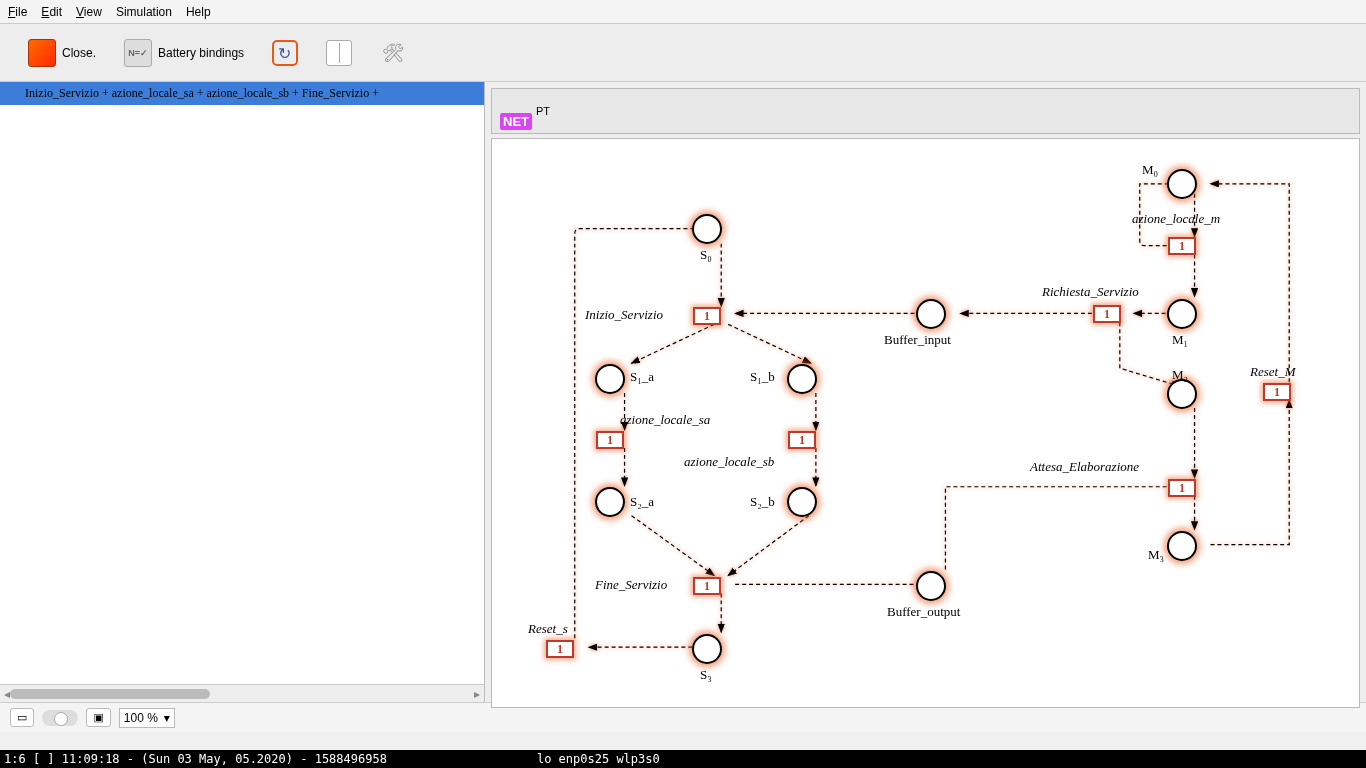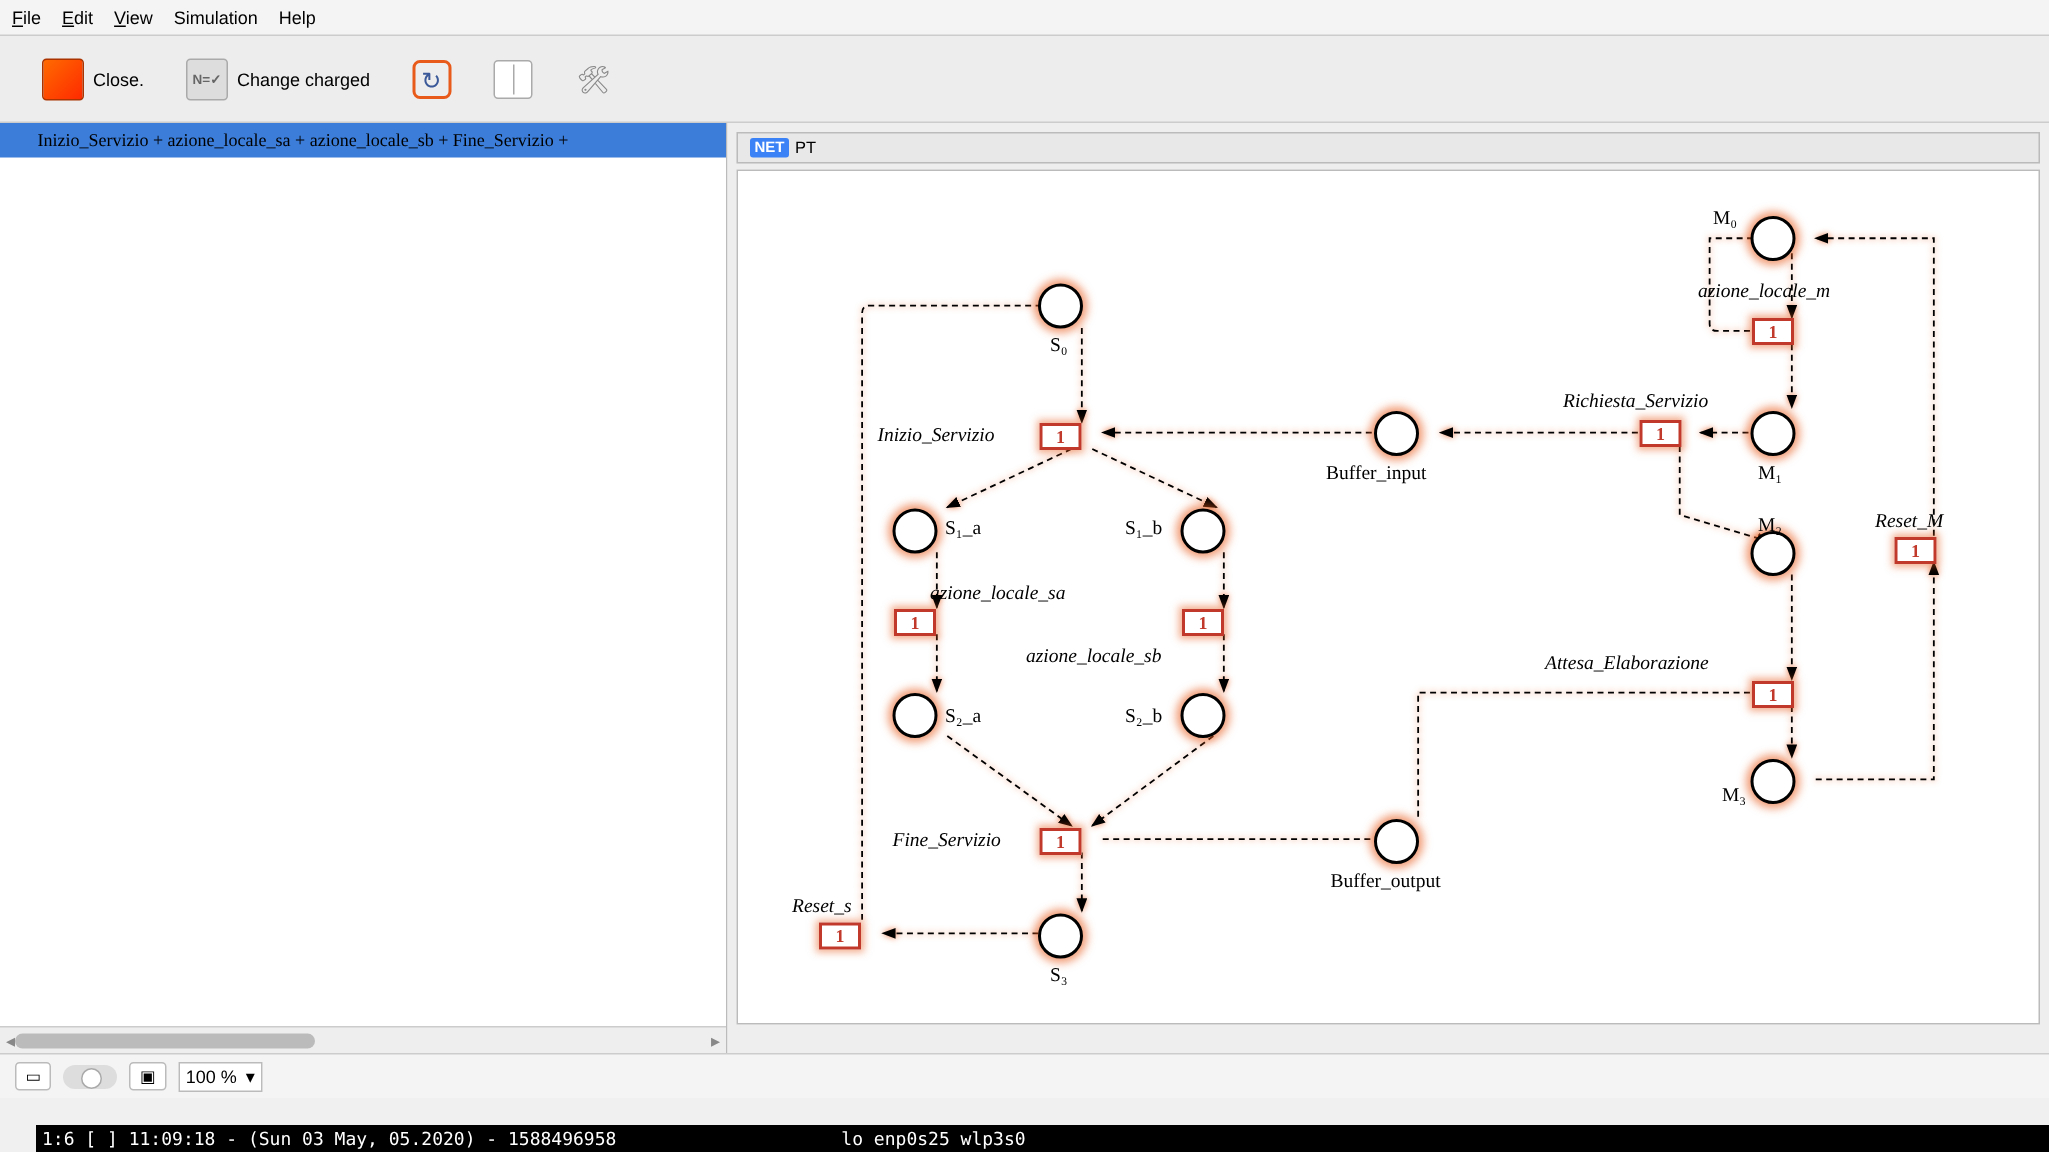--- a/index.html
+++ b/index.html
@@ -21,56 +21,56 @@
 .leftpanel { width: 485px; border-right: 1px solid #bbb; background: #fff; display: flex; flex-direction: column; }
 .lp-head { padding: 6px 6px; border-bottom: 1px solid #ddd; display: flex; align-items: center; gap: 6px; background:#f4f4f4;}
 .lp-head .icon-book{width:22px;height:22px;border-color:#e85a1a;}
 .lp-list { flex: 1; overflow: hidden; }
 .lp-item { background: #3b7dd8; color: #000000; padding: 4px 25px; white-space: nowrap; font-family: serif; font-size: 12px; }
 .lp-scroll { height: 18px; background: #eee; border-top: 1px solid #ccc; display:flex; align-items:center; padding:0 4px;}
 .lp-scroll .thumb{width:200px;height:10px;background:#bbb;border-radius:5px;}
 .lp-scroll .arrr{margin-left:auto;color:#888;}
 .rightpanel { flex: 1; padding: 6px; background: #eee; position: relative; }
 .nettitle { background: #e8e8e8; border: 1px solid #bbb; padding: 3px 8px; font-size: 11px; margin-bottom: 4px; display:flex; align-items:center; gap:4px;}
-.nettitle .neticon{background:#3b82f6;color:#fff;font-size:10px;padding:1px 3px;border-radius:2px;font-weight:bold;}
+.nettitle .neticon{background:#d946ef;color:#fff;font-size:13px;padding:1px 3px;border-radius:2px;font-weight:bold;margin-top:21px;}
 .canvas { background: #fff; border: 1px solid #bbb; height: 570px; position: relative; overflow: hidden; font-family: "Times New Roman", serif; }
 .place { position: absolute; width: 30px; height: 30px; border: 2px solid #000; border-radius: 50%; background: #fff; box-shadow: 0 0 6px 3px rgba(232,90,26,0.6); }
 .trans { position: absolute; width: 28px; height: 18px; border: 2px solid #c0392b; background: #fff; color: #c0392b; font-weight: bold; text-align: center; line-height: 14px; font-size: 12px; box-shadow: 0 0 5px 2px rgba(232,90,26,0.5); }
 .lbl { position: absolute; font-style: italic; font-size: 13px; white-space: nowrap; font-family:"Times New Roman",serif;}
 .lbl.n { font-style: normal; }
 svg.arcs { position: absolute; top: 0; left: 0; width: 100%; height: 100%; pointer-events: none; }
 .arc { stroke: #000; stroke-width: 1.2; fill: none; stroke-dasharray: 4 3; filter: drop-shadow(0 0 2px rgba(232,90,26,0.8)); }
 .ah { fill: #000; }
 .statusbar { height: 30px; border-top: 1px solid #ccc; background: #f4f4f4; display: flex; align-items: center; padding: 0 10px; gap: 8px; }
 .statusbar .msg { flex: 1; }
 .sb-btn { border: 1px solid #bbb; background: #fff; padding: 2px 6px; border-radius: 3px; font-size: 11px;}
 .sb-toggle{width:36px;height:16px;background:#ddd;border-radius:8px;position:relative;}
 .sb-toggle::after{content:"";width:12px;height:12px;background:#fff;border-radius:50%;position:absolute;top:2px;left:12px;border:1px solid #aaa;}
 .zoomsel { border: 1px solid #bbb; padding: 2px 4px; background: #fff; display:flex; align-items:center; gap:6px;}
-.taskbar { position: absolute; bottom: 0; left: 0; right: 0; height: 18px; background: #000; color: #fff; font-family: monospace; font-size: 12px; display: flex; align-items: center; padding: 0 4px; gap: 30px; white-space: nowrap; overflow: hidden; margin-left: 24px; }
+.taskbar { position: absolute; bottom: 0; left: 0; right: 0; height: 18px; background: #000; color: #fff; font-family: monospace; font-size: 12px; display: flex; align-items: center; padding: 0 4px; gap: 30px; white-space: nowrap; overflow: hidden; }
 </style>
 </head>
 <body>
 
 <div class="menubar">
   <span><u>F</u>ile</span>
   <span><u>E</u>dit</span>
   <span><u>V</u>iew</span>
   <span>Simulation</span>
   <span>Help</span>
 </div>
 
 <div class="toolbar">
   <div class="tb-btn">
     <span class="tb-icon icon-close"></span>
     <span>Close.</span>
   </div>
   <div class="tb-btn">
     <span class="tb-icon icon-bindings">N=✓</span>
-    <span>Change charged</span>
+    <span>Battery bindings</span>
   </div>
   <div class="tb-btn">
       <span class="tb-icon icon-ref"></span>
     </div>
   <div class="tb-btn">
       <span class="tb-icon icon-book"></span>
     </div>
   <div class="tb-btn">
       <span class="tb-icon icon-tool">🛠</span>
     </div>

